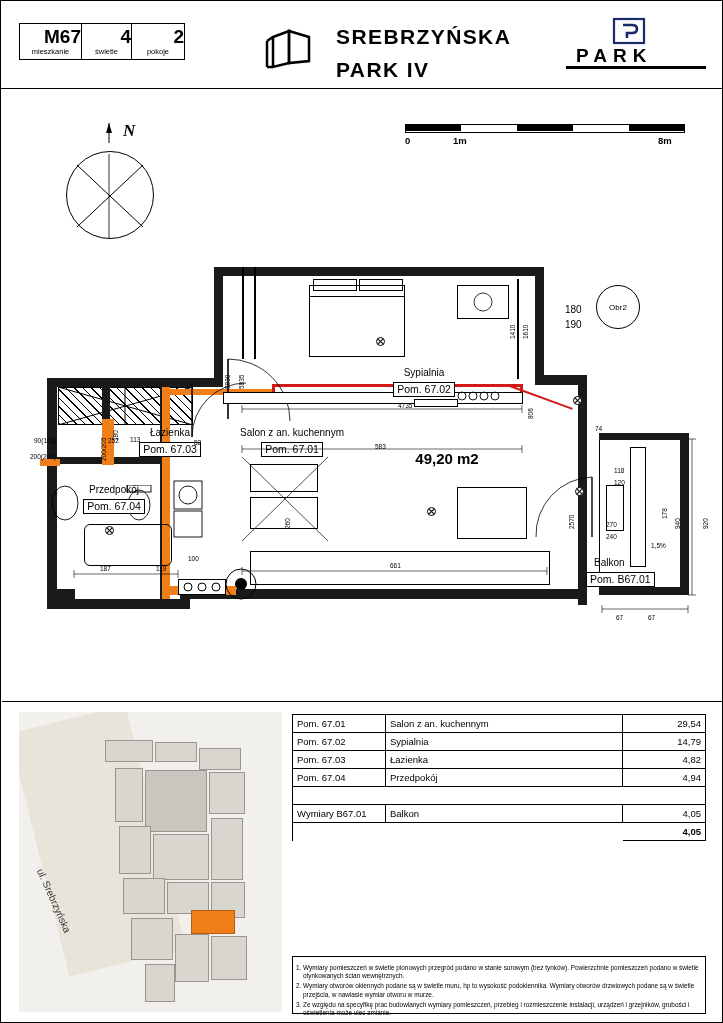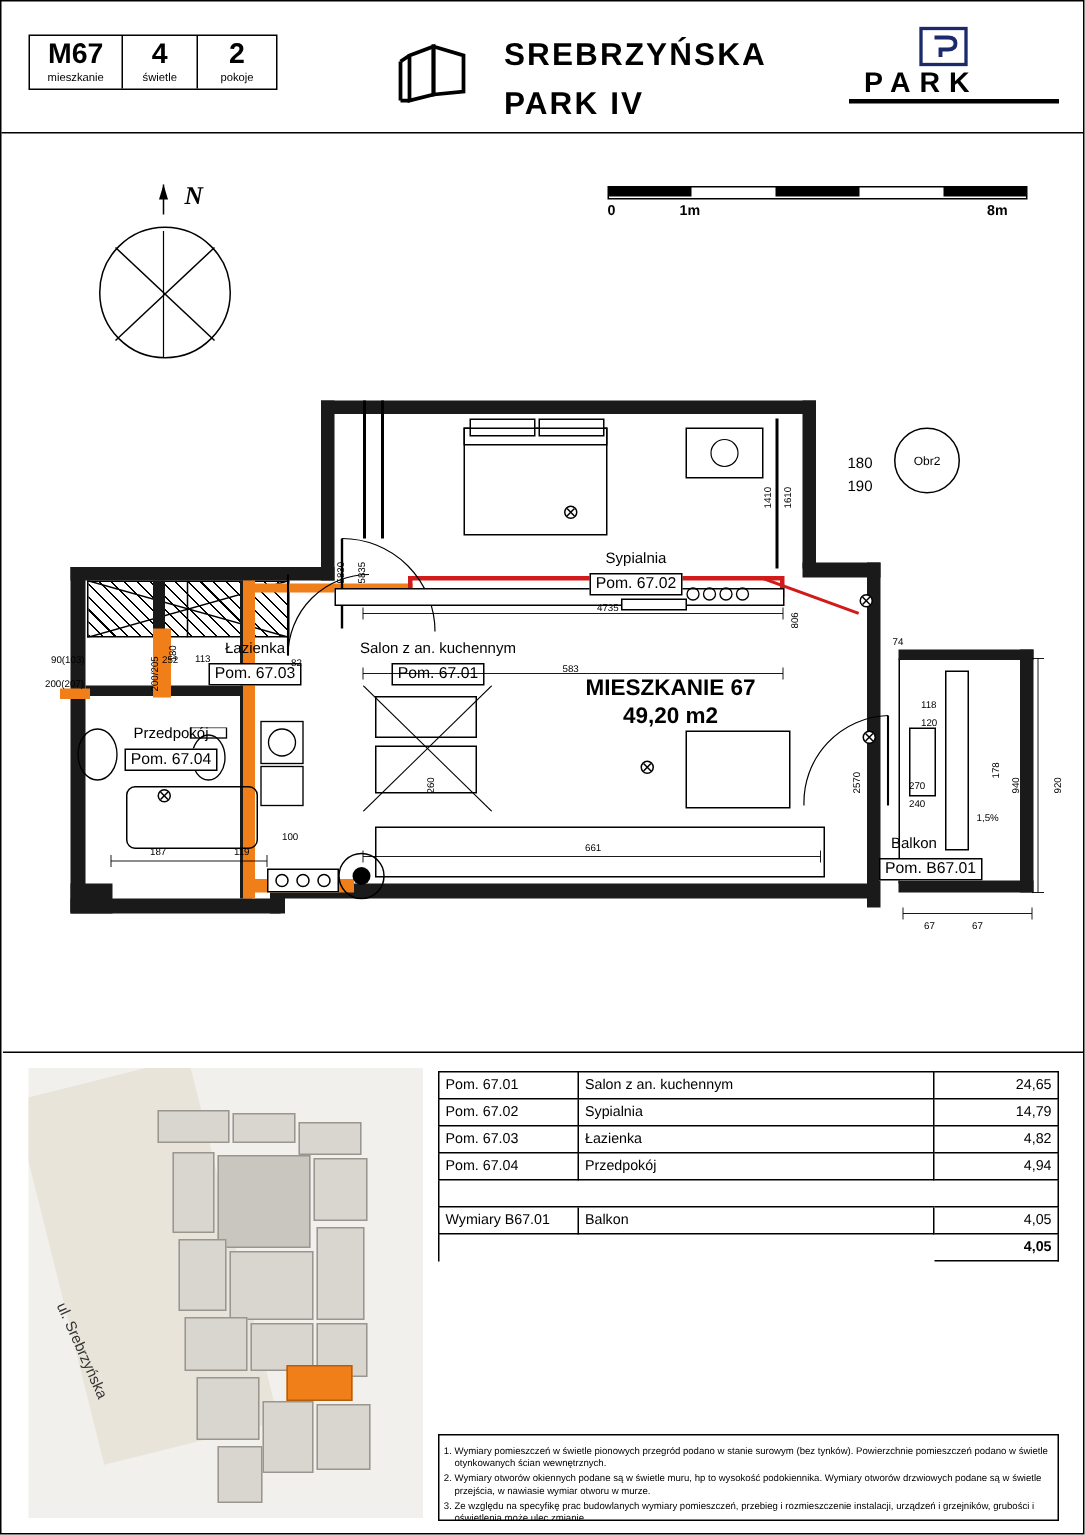--- a/index.html
+++ b/index.html
@@ -26,21 +26,21 @@
     position:absolute;left:18px;top:22px;
     display:flex;border:1.5px solid #000;
   }
   .id-cell{
     border-right:1.5px solid #000;
     text-align:center;
     padding:3px 0 2px 0;
     box-sizing:border-box;
   }
   .id-cell:last-child{border-right:none;}
-  .id-cell .big{font-size:19px;font-weight:bold;line-height:20px;}
+  .id-cell .big{font-size:19px;font-weight:bold;line-height:20px;text-align:right;}
   .id-cell .small{font-size:7.5px;line-height:10px;}
   .cell-w1{width:62px;}
   .cell-w2{width:50px;}
   .cell-w3{width:52px;}
 
   .brand{
     position:absolute;left:250px;top:20px;width:290px;height:52px;
   }
   .brand-title{
     position:absolute;left:85px;top:3px;
@@ -340,21 +340,20 @@
       <div class="nm">Przedpokój</div>
       <div class="pm">Pom. 67.04</div>
     </div>
 
     <div class="room-label" style="left:584px;top:468px;width:96px;text-align:left;">
       <div class="nm" style="text-align:left;padding-left:8px;">Balkon</div>
       <div class="pm">Pom. B67.01</div>
     </div>
 
     <div class="flat-title" style="left:330px;top:360px;width:230px;">
-      <div>MIESZKANIE 67</div>
       <div>49,20 m2</div>
     </div>
 
     <div class="dim" style="left:396px;top:313px;">4735</div>
     <div class="dimv" style="left:222px;top:300px;">5830</div>
     <div class="dimv" style="left:236px;top:300px;">5835</div>
     <div class="dim" style="left:373px;top:354px;">583</div>
     <div class="dim" style="left:388px;top:473px;">661</div>
     <div class="dim" style="left:98px;top:476px;">187</div>
     <div class="dim" style="left:154px;top:476px;">119</div>
@@ -428,21 +427,21 @@
       <div class="sm-b" style="left:126px;top:252px;width:28px;height:36px;"></div>
       <div class="sm-street" style="left:26px;top:155px;transform:rotate(66deg);">ul. Srebrzyńska</div>
     </div>
 
     <div class="table-wrap">
       <table>
         <tbody>
           <tr>
             <td class="c1">Pom. 67.01</td>
             <td class="c2">Salon z an. kuchennym</td>
-            <td class="c3">24,65</td>
+            <td class="c3">29,54</td>
           </tr>
           <tr>
             <td class="c1">Pom. 67.02</td>
             <td class="c2">Sypialnia</td>
             <td class="c3">14,79</td>
           </tr>
           <tr>
             <td class="c1">Pom. 67.03</td>
             <td class="c2">Łazienka</td>
             <td class="c3">4,82</td>

